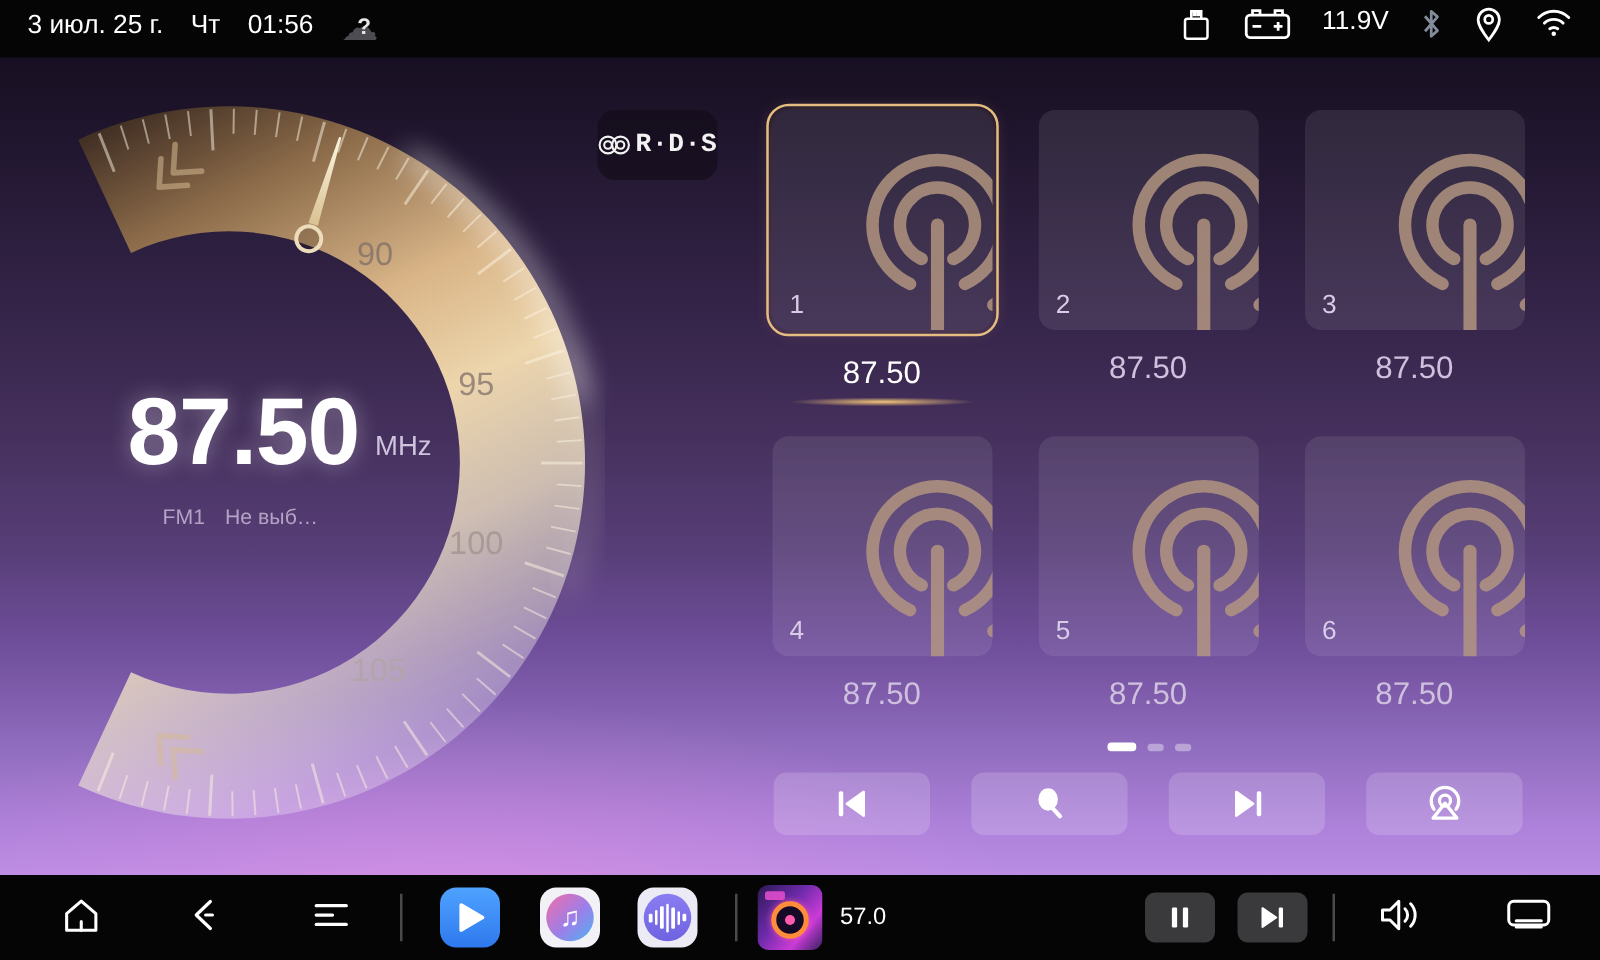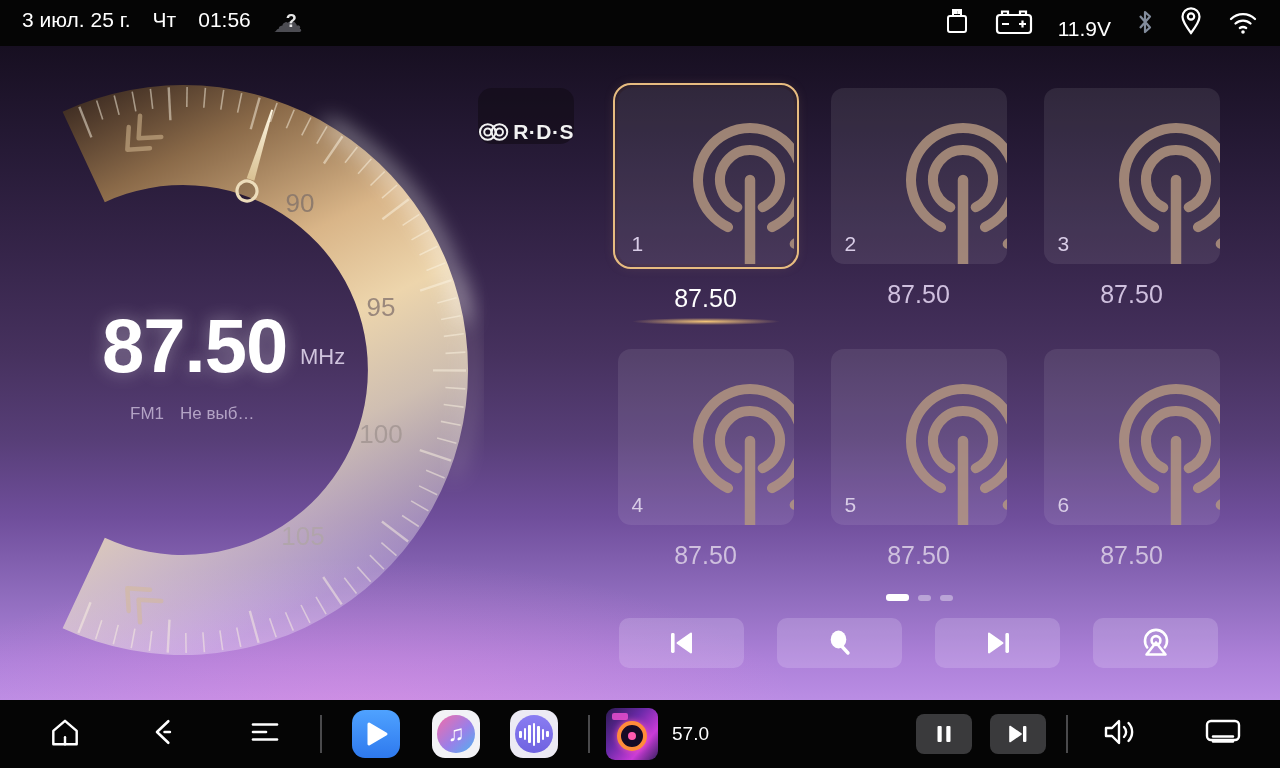--- a/index.html
+++ b/index.html
@@ -4,38 +4,38 @@
 <style>
   * { margin:0; padding:0; box-sizing:border-box; }
   html,body { width:1280px; height:768px; overflow:hidden; background:#000;
     font-family:"Liberation Sans", sans-serif; -webkit-font-smoothing:antialiased; }
   .screen { position:relative; width:1280px; height:768px; }
 
   
   .status-bar { position:relative; height:46px; background:#050505; color:#fff;
     display:flex; align-items:center; font-size:21px; padding:0 22px; }
   .sb-left { display:flex; align-items:flex-start; gap:22px; }
-  .sb-right { margin-left:auto; display:flex; align-items:flex-end; gap:25px; }
+  .sb-right { margin-left:auto; display:flex; align-items:flex-start; gap:25px; }
   .weather-wrap { position:relative; width:36px; height:30px; }
   .weather-cloud { position:absolute; left:0; top:-4px; font-size:30px; color:#4c4c52; }
   .weather-q { position:absolute; left:13px; top:3px; font-size:18px; font-weight:bold; color:#e8e8e8; }
   .sb-voltage { font-size:21px; }
 
   
   .content { position:relative; width:1280px; height:654px; overflow:hidden;
     background:
       radial-gradient(ellipse 640px 230px at 28% 103%, rgba(242,145,228,0.38), rgba(242,145,228,0) 70%),
       linear-gradient(180deg,#170f21 0%, #261a36 16%, #36254a 32%, #46315e 47%,
         #573e77 60%, #6f4e9b 72%, #8f6cbd 84%, #ad81d9 94%, #ba8de4 100%);
   }
   #dial { position:absolute; left:0; top:0; }
 
   .rds-badge { position:absolute; left:478px; top:42px; width:96px; height:56px;
-    background:rgba(18,11,22,0.62); border-radius:14px; display:flex; align-items:flex-end;
-    justify-content:center; gap:2px; color:#f2f2f2; }
+    background:rgba(18,11,22,0.62); border-radius:14px; display:flex; align-items:center;
+    justify-content:center; gap:2px; color:#f2f2f2;font-family:Liberation Mono, monospace; }
   .rds-text { font-weight:bold; font-size:21px; letter-spacing:0.5px; }
 
   .freq-big { position:absolute; left:102px; top:256px; font-size:76px; font-weight:bold;
     color:#ffffff; letter-spacing:-1px; text-shadow:0 0 18px rgba(255,255,255,0.35); }
   .freq-unit { position:absolute; left:300px; top:298px; font-size:22px; color:#cfc3dd; }
   .freq-meta { position:absolute; left:130px; top:358px; font-size:17px; color:#b3a3c5;
     display:flex; gap:16px; }
   .band-btn { position:absolute; left:127px; top:416px; width:125px; height:58px;
     background:rgba(255,255,255,0.13); border-radius:12px; display:flex; align-items:center;
     justify-content:center; color:#fff; font-size:29px; font-weight:bold; }

